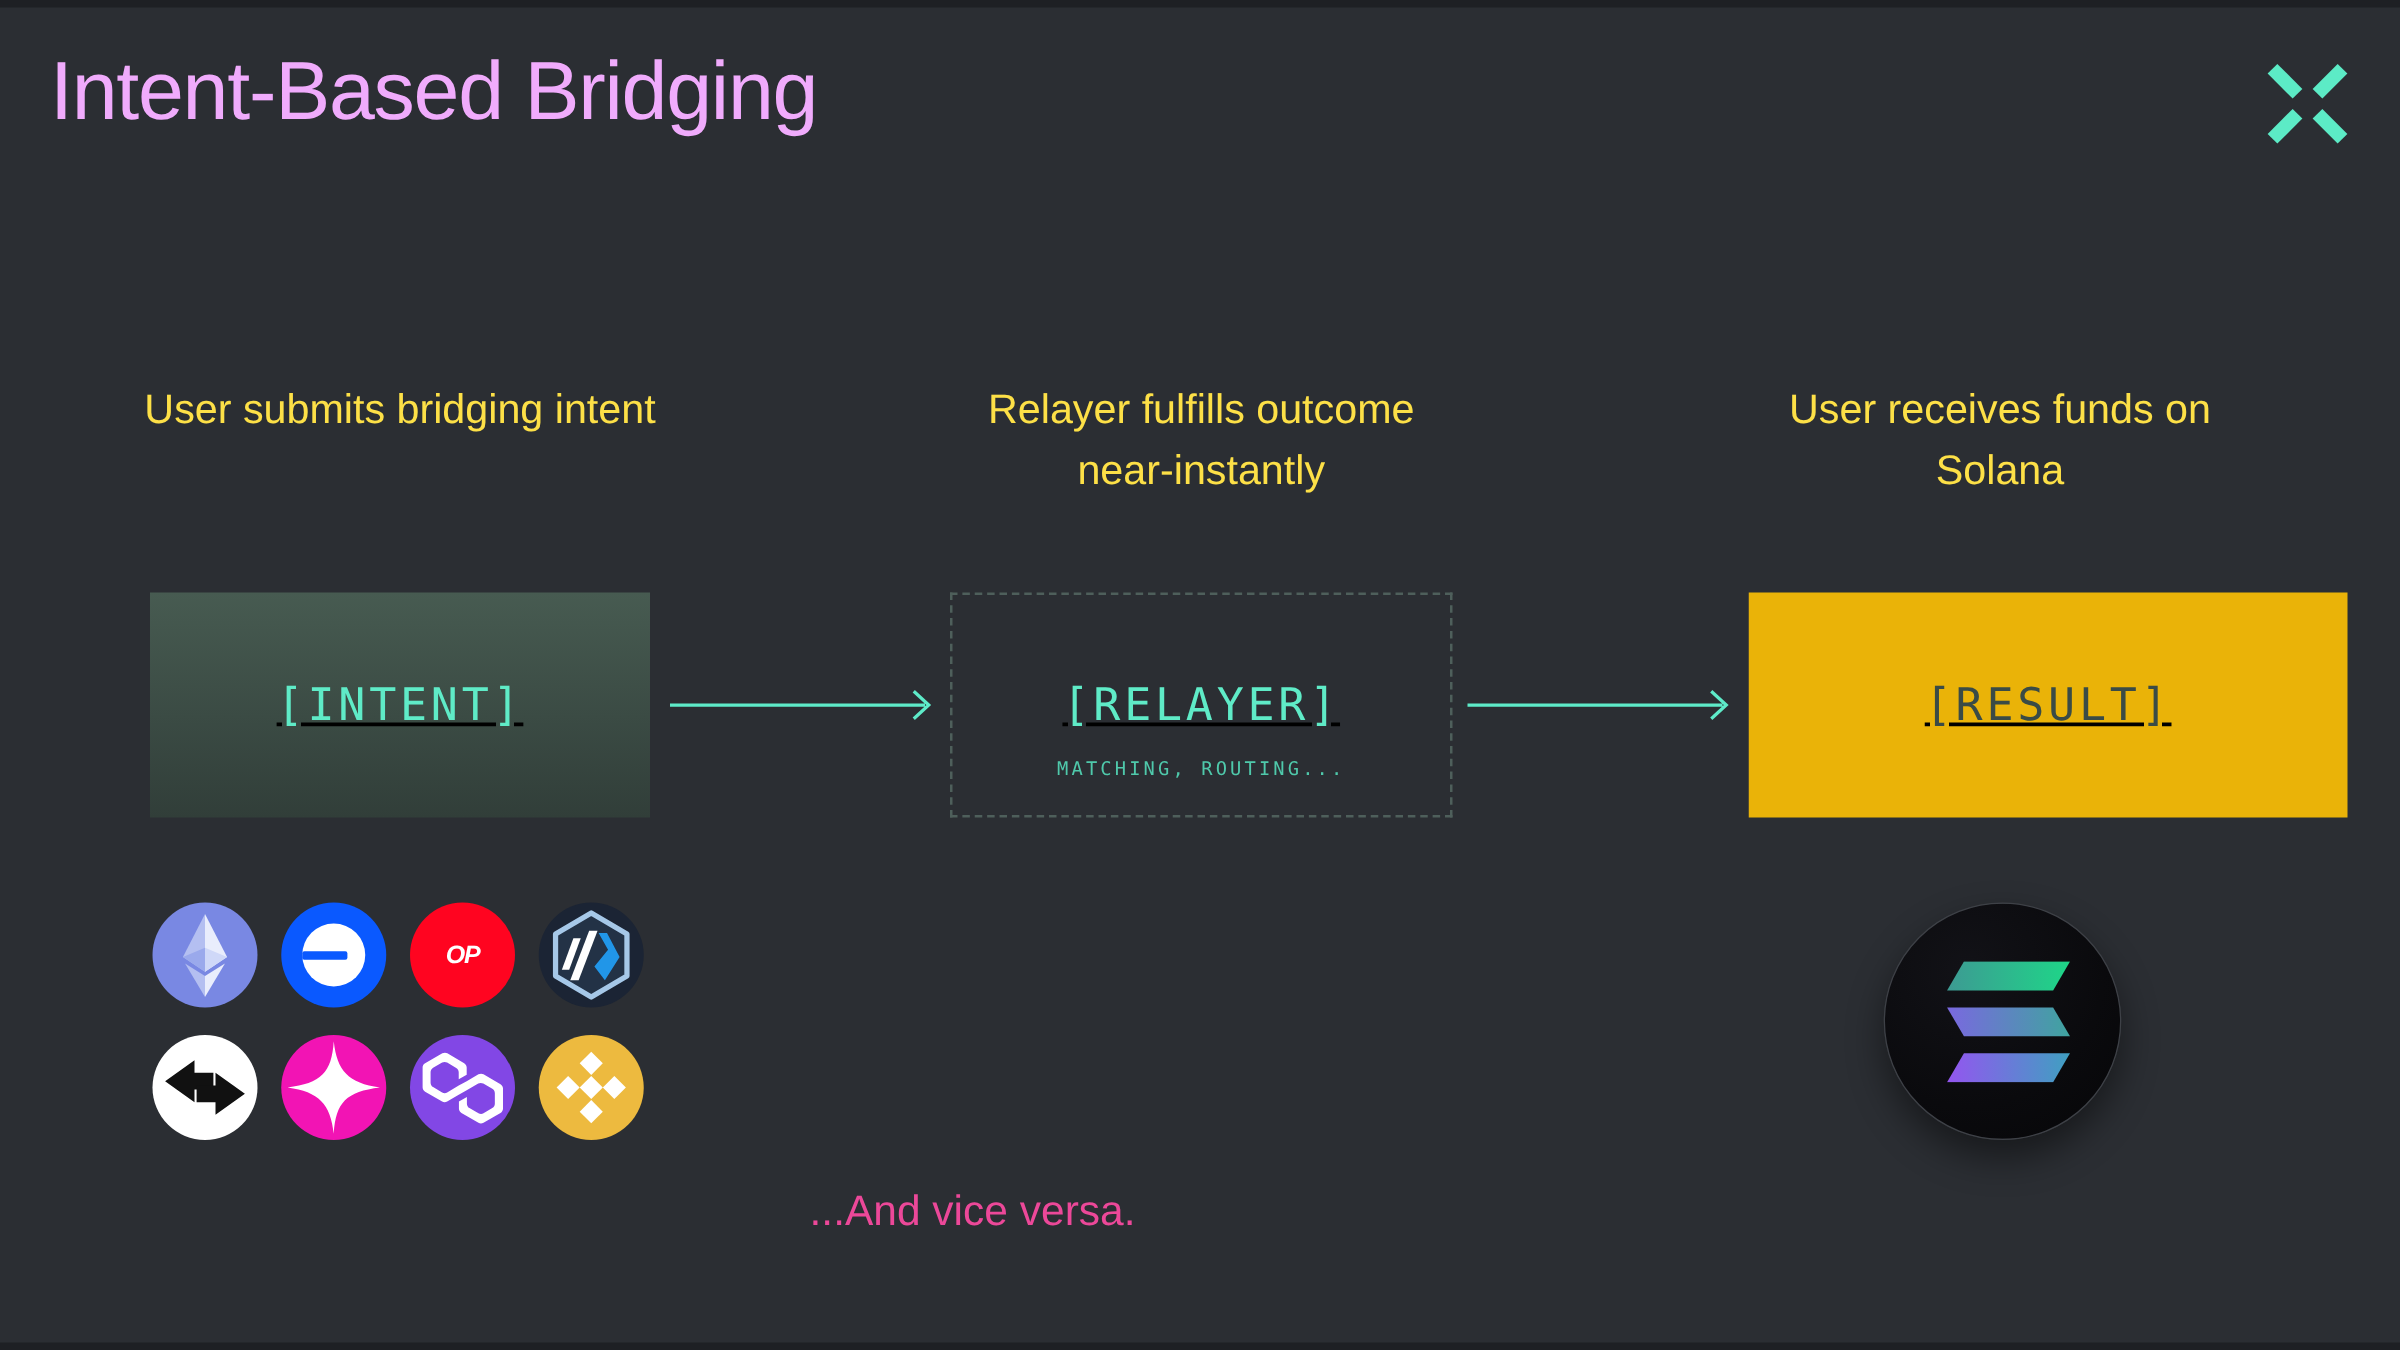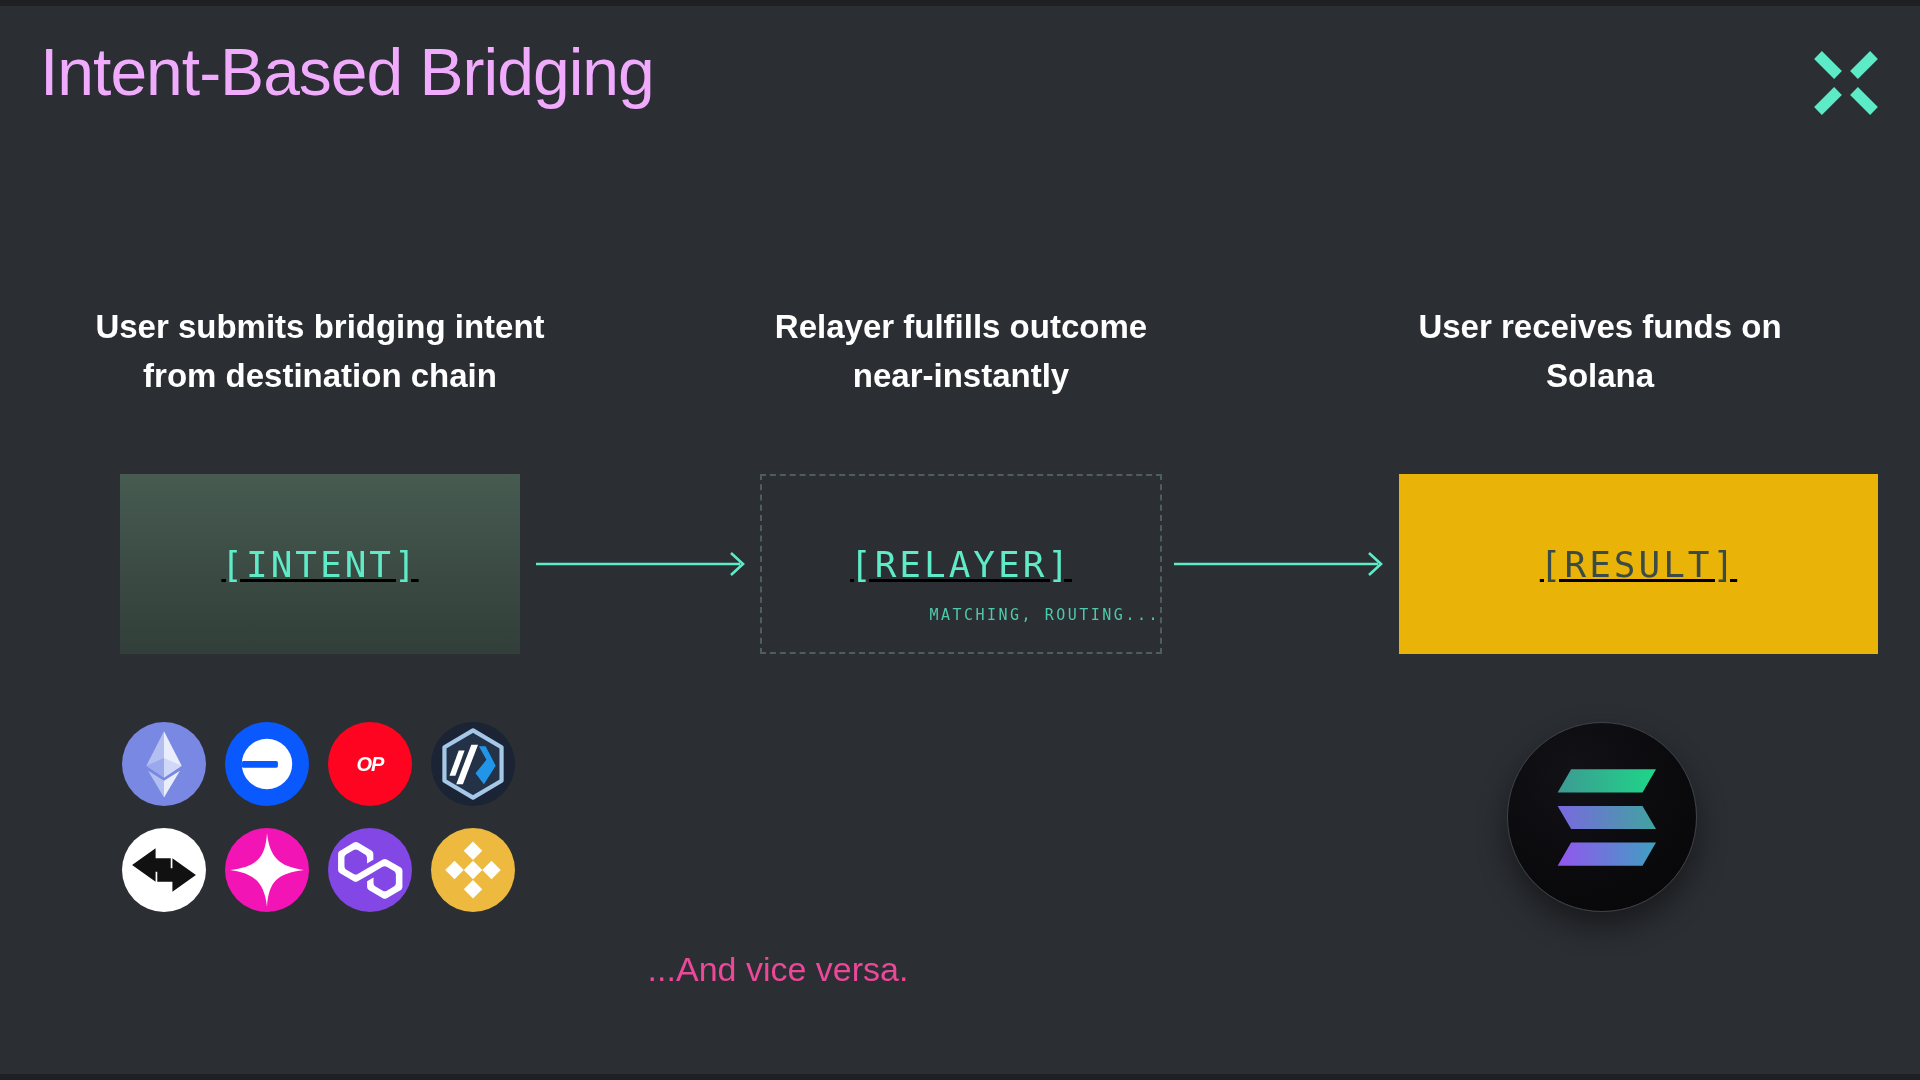--- a/index.html
+++ b/index.html
@@ -15,21 +15,21 @@
   .slide-title{
     position:absolute;left:40px;top:34px;
     font-size:66px;font-weight:500;letter-spacing:-1px;
     color:#f0abfc;white-space:nowrap;
   }
 
   .x-logo{position:absolute;left:1813px;top:50px;width:66px;height:66px;}
 
   .col-heading{
     position:absolute;top:302px;width:520px;text-align:center;
-    color:#ffffff;font-size:33px;line-height:49px;font-weight:700;
+    color:#fde047;font-size:33px;line-height:49px;font-weight:400;
   }
   #heading-1{left:60px;}
   #heading-2{left:701px;}
   #heading-3{left:1340px;}
 
   .flow-box{
     position:absolute;top:474px;height:180px;box-sizing:border-box;
     display:flex;align-items:center;justify-content:center;text-decoration:underline;
   }
   #intent-box{
@@ -42,21 +42,21 @@
   }
   #result-box{
     left:1399px;width:479px;background:#eab308;
   }
   .box-label{
     font-family:"DejaVu Sans Mono", monospace;
     font-size:36px;letter-spacing:3px;color:#5FEBC7;white-space:nowrap;
   }
   #result-box .box-label{color:#3A4B46;}
   .box-sublabel{
-    position:absolute;bottom:28px;left:0;width:100%;text-align:right;
+    position:absolute;bottom:28px;left:0;width:100%;text-align:center;
     font-family:"DejaVu Sans Mono", monospace;
     font-size:15px;letter-spacing:2.5px;color:#4FC9AB;white-space:nowrap;
   }
 
   .flow-arrow{position:absolute;top:549px;width:216px;height:30px;}
   #arrow-1{left:535px;}
   #arrow-2{left:1173px;}
 
   .chain-grid{
     position:absolute;left:122px;top:722px;
@@ -105,21 +105,20 @@
   <g stroke="#5CEBC6" stroke-width="11" stroke-linecap="butt">
     <line x1="5" y1="5" x2="25" y2="25"></line>
     <line x1="61" y1="5" x2="41" y2="25"></line>
     <line x1="5" y1="61" x2="25" y2="41"></line>
     <line x1="61" y1="61" x2="41" y2="41"></line>
   </g>
 </svg>
 
 <div class="col-heading" id="heading-1">
   <span>User submits bridging intent</span><br>
-  <span>from destination chain</span>
 </div>
 <div class="col-heading" id="heading-2">
   <span>Relayer fulfills outcome</span><br>
   <span>near-instantly</span>
 </div>
 <div class="col-heading" id="heading-3">
   <span>User receives funds on</span><br>
   <span>Solana</span>
 </div>
 

